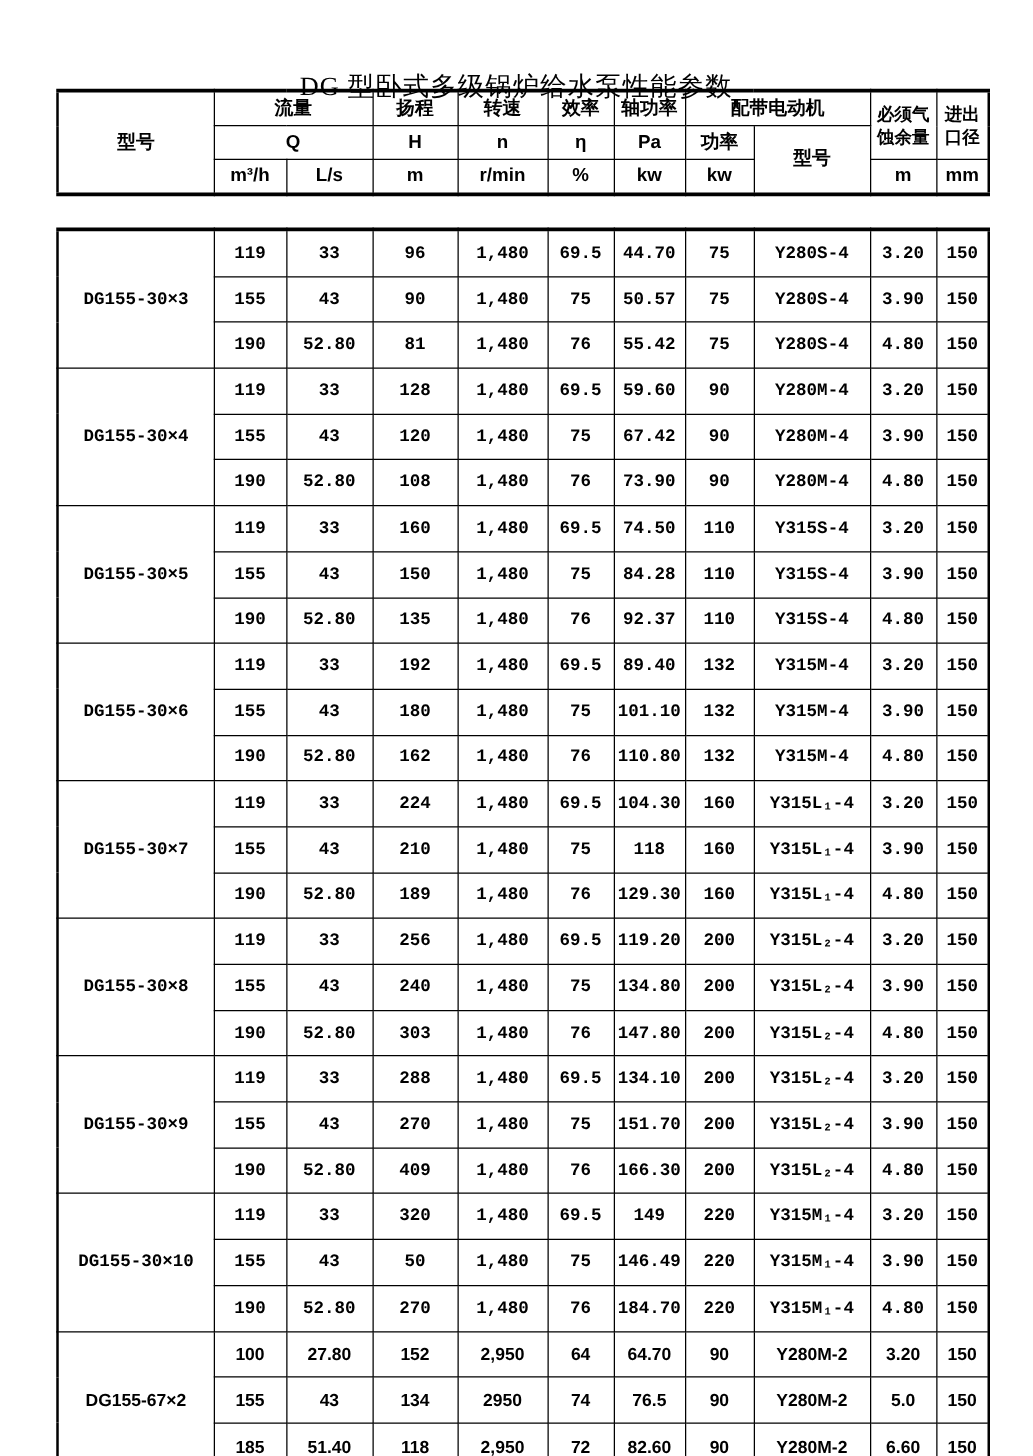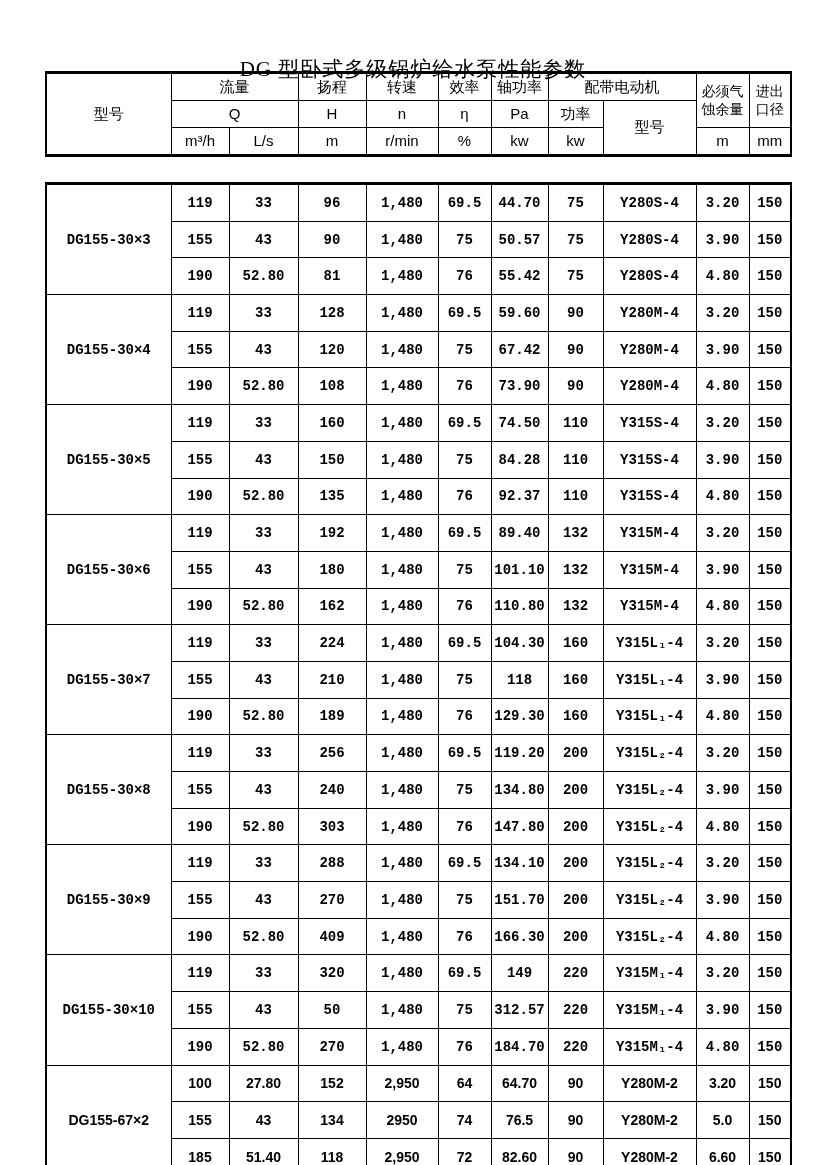--- a/index.html
+++ b/index.html
@@ -16,21 +16,21 @@
     position:absolute; left:45px; width:746px;
     border-collapse:collapse; table-layout:fixed;
     border-top:3px solid #000; border-bottom:3px solid #000;
     border-left:2px solid #000; border-right:2px solid #000;
   }
   .tbl th, .tbl td {
     border:1px solid #000; padding:0; margin:0;
     text-align:center; vertical-align:middle; overflow:hidden;
   }
   table.hdr { top:71px; }
-  .hdr th { height:26px; font-weight:normal; font-size:15px; line-height:1.25; }
+  .hdr th { height:26px; font-weight:bold; font-size:15px; line-height:1.25; }
   .hdr .two-line { white-space:pre-line; font-size:14px; }
   .hdr .latin { font-size:15px; }
   table.bdy { top:182px; }
   .bdy td { height:35.7px; font-size:14px; }
   .bitmap { font-family:"Liberation Mono","DejaVu Sans Mono",monospace; font-weight:bold; letter-spacing:0; }
   .arial  { font-family:"Liberation Sans","DejaVu Sans",sans-serif; font-weight:bold; }
 </style>
 </head>
 <body>
 
@@ -375,21 +375,21 @@
           <td class="bitmap">Y315M₁-4</td>
           <td class="bitmap">3.20</td>
           <td class="bitmap">150</td>
         </tr>
         <tr>
           <td class="bitmap">155</td>
           <td class="bitmap">43</td>
           <td class="bitmap">50</td>
           <td class="bitmap">1,480</td>
           <td class="bitmap">75</td>
-          <td class="bitmap">312.57</td>
+          <td class="bitmap">146.49</td>
           <td class="bitmap">220</td>
           <td class="bitmap">Y315M₁-4</td>
           <td class="bitmap">3.90</td>
           <td class="bitmap">150</td>
         </tr>
         <tr>
           <td class="bitmap">190</td>
           <td class="bitmap">52.80</td>
           <td class="bitmap">270</td>
           <td class="bitmap">1,480</td>

